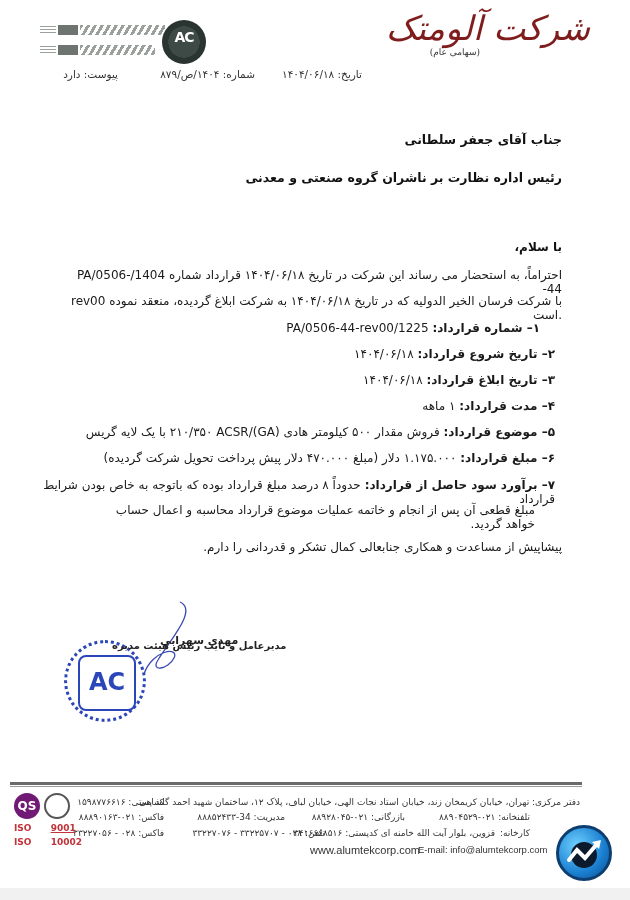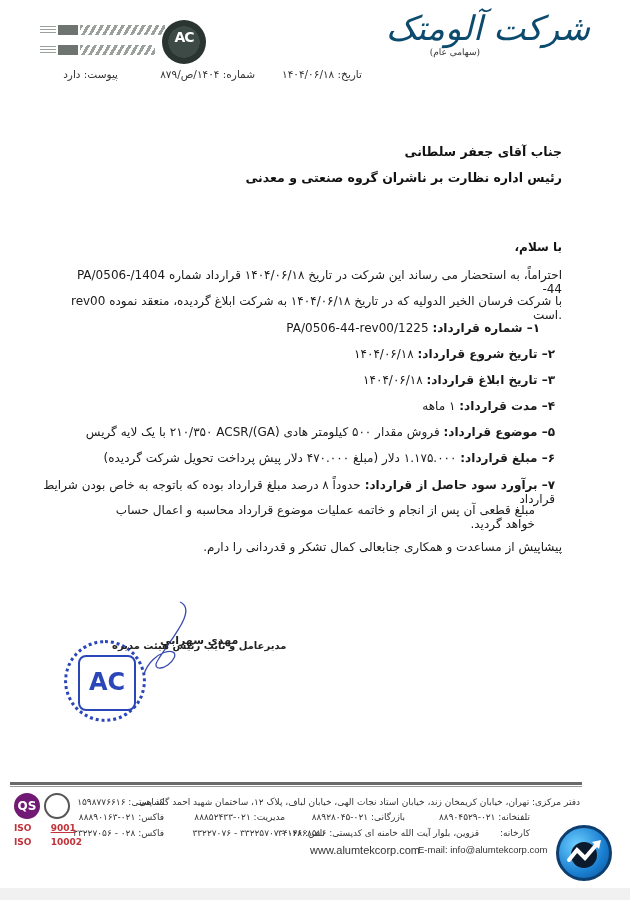--- a/index.html
+++ b/index.html
@@ -9,21 +9,21 @@
   .rtl { direction:rtl; unicode-bidi:plaintext; }
   
   .logo-ac { left:162px; top:20px; width:40px; height:40px; border-radius:50%;
              background:radial-gradient(circle,#3d4a45 55%,#2a3430 56%); border:2px dotted #2a3430; }
   .logo-ac-text { left:165px; top:29px; width:38px; text-align:center; color:#fff; font-weight:bold;
                   font-size:14px; font-family:"DejaVu Sans", sans-serif; letter-spacing:-1px; }
   .stripe { height:10px; background:repeating-linear-gradient(120deg,#9aa09c 0 3px,#fff 3px 6px); }
   .stripe-block { height:10px; background:#6e7470; }
   .stripe-lines { height:8px; background:repeating-linear-gradient(180deg,#9aa09c 0 1px,#fff 1px 3px); }
   .company-name { right:40px; top:8px; font-family:"DejaVu Serif", serif; font-size:34px; font-style:italic;
-                  color:#0c4a6e; letter-spacing:-1px; }
+                  color:#7f1d1d; letter-spacing:-1px; }
   .company-sub { right:150px; top:47px; font-size:9px; color:#333; font-family:"DejaVu Serif", serif; }
   .meta { top:68px; font-size:10.5px; color:#333; }
   
   .rec { right:68px; font-size:12.5px; font-weight:bold; color:#111; }
   .p { right:68px; left:62px; font-size:12px; color:#1a1a1a; text-align:right; }
   .item { right:68px; font-size:12px; color:#1a1a1a; }
   .item b { font-weight:bold; }
   
   .stamp { left:64px; top:640px; width:82px; height:82px; border-radius:50%;
            border:3px dotted #2b46b8; box-sizing:border-box; }
@@ -67,21 +67,21 @@
 </div>
 <div class="abs meta rtl" style="right:375px;">
   <span>شماره:</span>
   <span>۱۴۰۴/ص/۸۷۹</span>
 </div>
 <div class="abs meta rtl" style="right:512px;">
   <span>پیوست:</span>
   <span>دارد</span>
 </div>
 
-<div class="abs rec rtl" style="top:144px;">جناب آقای جعفر سلطانی</div>
+<div class="abs rec rtl" style="top:132px;">جناب آقای جعفر سلطانی</div>
 <div class="abs rec rtl" style="top:170px;">رئیس اداره نظارت بر ناشران گروه صنعتی و معدنی</div>
 
 <div class="abs rec rtl" style="top:240px;font-size:12px;">با سلام،</div>
 <div class="abs p rtl" style="top:268px;">احتراماً، به استحضار می رساند این شرکت در تاریخ ۱۴۰۴/۰۶/۱۸ قرارداد شماره 1404/PA/0506-44-</div>
 <div class="abs p rtl" style="top:294px;">rev00 با شرکت فرسان الخیر الدولیه که در تاریخ ۱۴۰۴/۰۶/۱۸ به شرکت ابلاغ گردیده، منعقد نموده است.</div>
 
 <div class="abs item rtl" style="top:321px;right:90px;">
   <b>۱– شماره قرارداد:</b>
   <span>1225/PA/0506-44-rev00</span>
 </div>
@@ -135,29 +135,29 @@
 <div class="abs ft rtl" style="right:100px;top:812px;">
   <span>تلفنخانه:</span>
   <span>۰۲۱-۸۸۹۰۴۵۲۹</span>
 </div>
 <div class="abs ft rtl" style="right:225px;top:812px;">
   <span>بازرگانی:</span>
   <span>۰۲۱-۸۸۹۲۸۰۴۵</span>
 </div>
 <div class="abs ft rtl" style="right:345px;top:812px;">
   <span>مدیریت:</span>
-  <span>۰۲۱-۸۸۸۵۲۴۳۳</span>
+  <span>34-۸۸۸۵۲۴۳۳</span>
 </div>
 <div class="abs ft rtl" style="right:466px;top:812px;">
   <span>فاکس:</span>
   <span>۰۲۱-۸۸۸۹۰۱۶۳</span>
 </div>
 
 <div class="abs ft rtl" style="right:100px;top:828px;">
-  <span style="margin-left:18px;">کارخانه:</span>
+  <span style="margin-left:2px;">کارخانه:</span>
   <span>قزوین، بلوار آیت الله خامنه ای</span>
   <span>کدپستی:</span>
   <span>۳۴۱۶۶۶۸۵۱۶</span>
 </div>
 <div class="abs ft rtl" style="right:305px;top:828px;">
   <span>تلفن:</span>
   <span>۰۲۸ - ۳۳۲۲۵۷۰۷ - ۳۳۲۲۷۰۷۶</span>
 </div>
 <div class="abs ft rtl" style="right:466px;top:828px;">
   <span>فاکس:</span>

